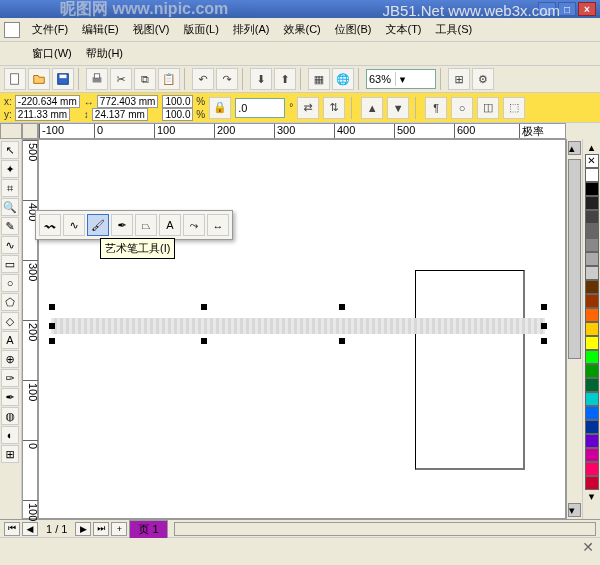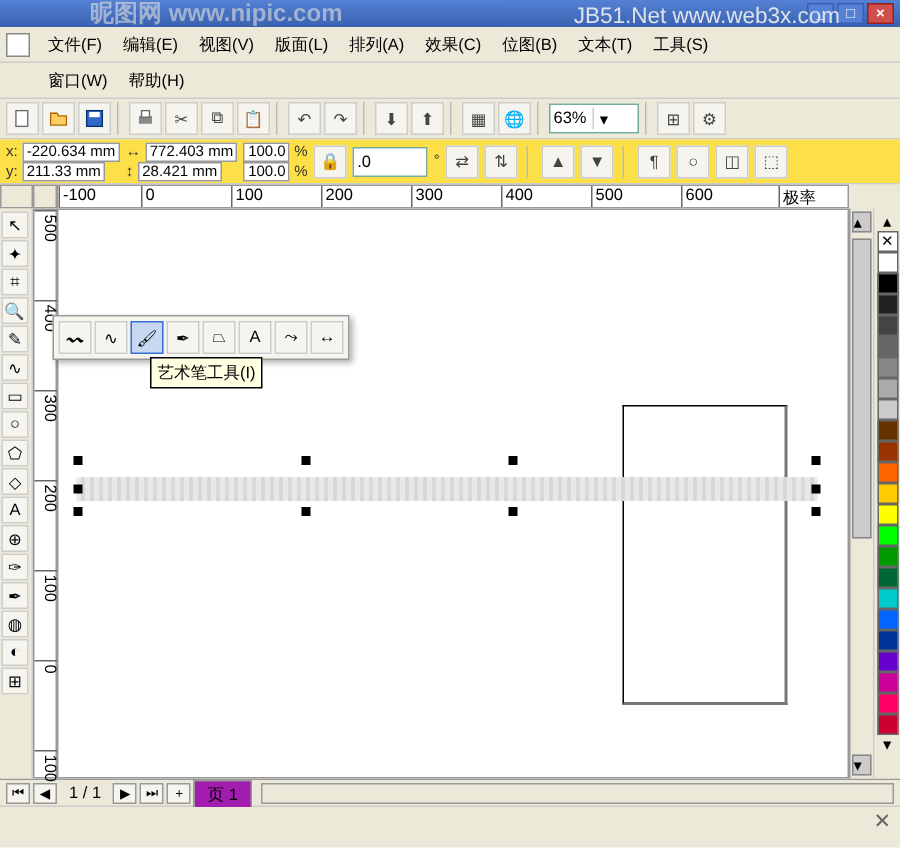--- a/index.html
+++ b/index.html
@@ -111,37 +111,37 @@
   <span class="sep"></span>
   <span class="btn">↶</span>
   <span class="btn">↷</span>
   <span class="sep"></span>
   <span class="btn">⬇</span>
   <span class="btn">⬆</span>
   <span class="sep"></span>
   <span class="btn">▦</span>
   <span class="btn">🌐</span>
   <span class="sep"></span>
-  <span class="combo" style="width:60px">
+  <span class="combo" style="width:70px">
     <span>63%</span>
     <span class="arrow">▾</span>
   </span>
   <span class="sep"></span>
   <span class="btn">⊞</span>
   <span class="btn">⚙</span>
 </div>
 
 <div class="propbar">
   <div class="numgroup">
     <div><span class="label">x:</span> <span class="num">-220.634 mm</span></div>
     <div><span class="label">y:</span> <span class="num">211.33 mm</span></div>
   </div>
   <div class="numgroup">
     <div><span class="label">↔</span> <span class="num">772.403 mm</span></div>
-    <div><span class="label">↕</span> <span class="num">28.421 mm</span></div>
+    <div><span class="label">↕</span> <span class="num">24.137 mm</span></div>
   </div>
   <div class="numgroup">
     <div><span class="num" style="width:40px">100.0</span><span class="label"> %</span></div>
     <div><span class="num" style="width:40px">100.0</span><span class="label"> %</span></div>
   </div>
   <span class="btn">🔒</span>
   <span class="combo" style="width:50px">
       <span>.0</span>
     </span>
   <span class="label">°</span>

